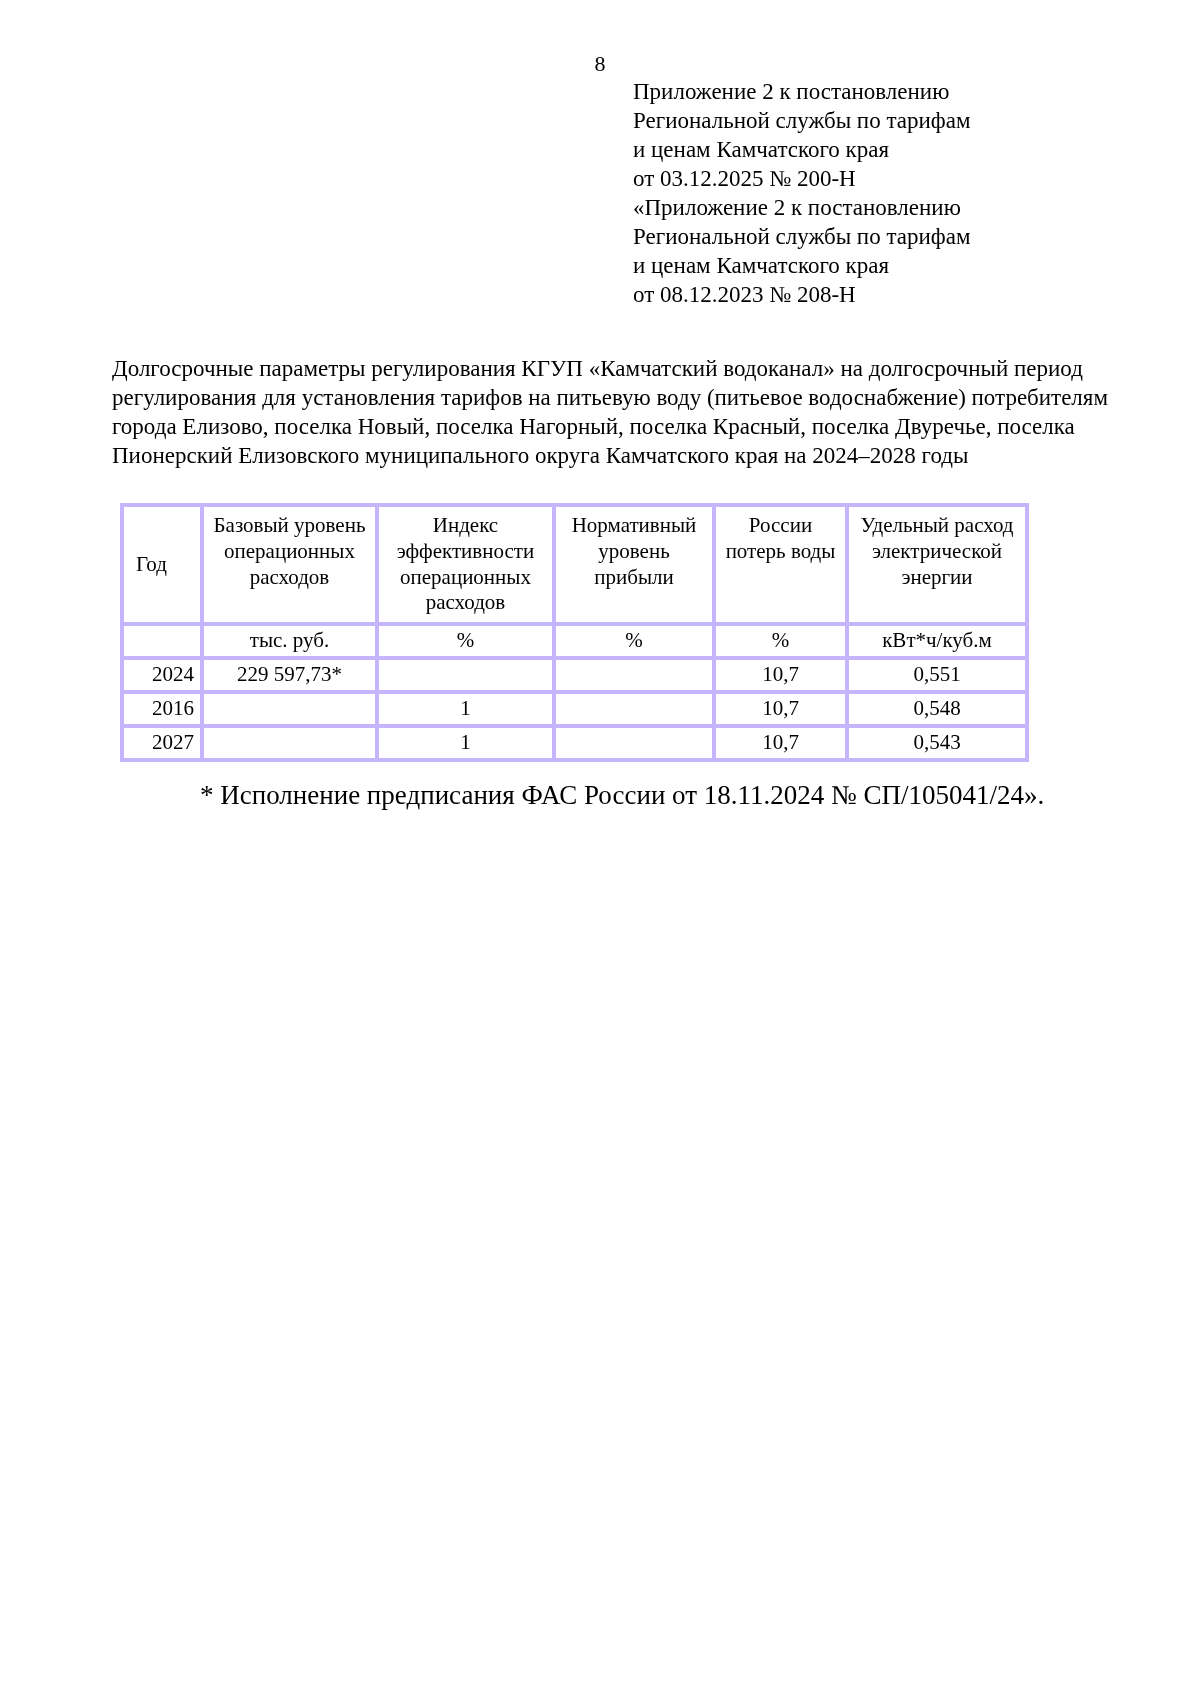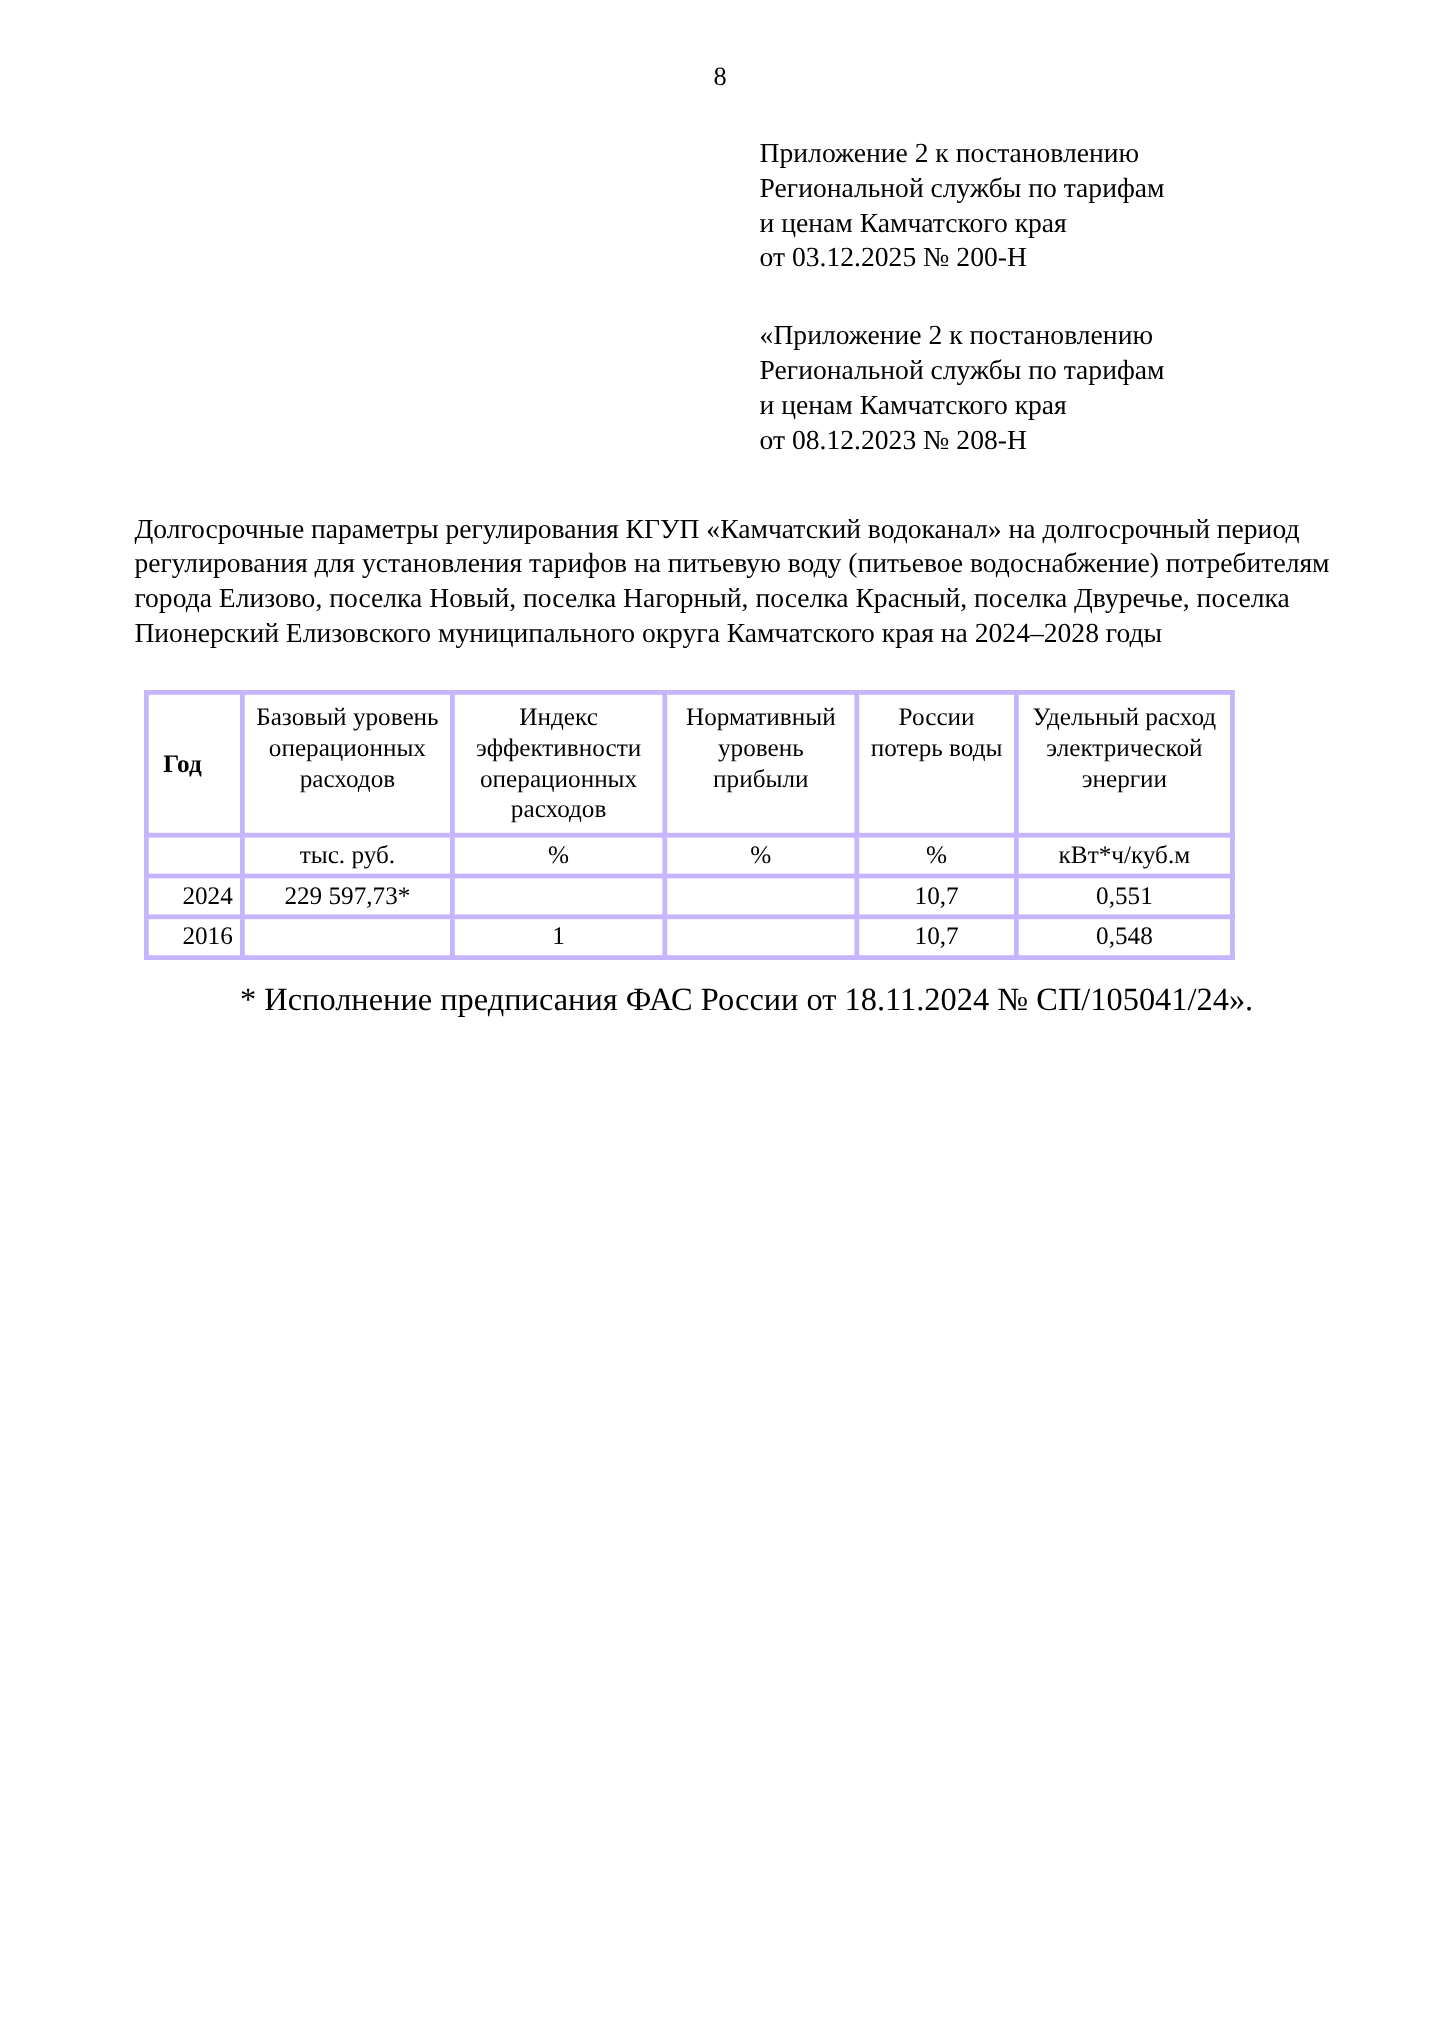--- a/index.html
+++ b/index.html
@@ -20,21 +20,20 @@
     box-sizing: border-box;
   }
   .page-number {
     padding-top: 50px;
     text-align: center;
     font-size: 22px;
   }
   .header-block {
     margin-left: 633px;
     margin-right: 60px;
-    margin-top: 36px;
     white-space: pre-line;
     text-align: left;
   }
   .doc-title {
     margin: 46px 56px 0 112px;
   }
   .table-wrap {
     margin: 32px 0 0 120px;
   }
   table.params {
@@ -54,21 +53,20 @@
     overflow: hidden;
   }
   table.params tr.header-row th {
     padding-top: 6px;
     padding-bottom: 6px;
   }
   table.params th.cell-year {
     text-align: left;
     vertical-align: middle;
     padding-left: 12px;
-    font-weight: bold;
   }
   table.params td.cell-year {
     text-align: left;
     padding-left: 28px;
   }
   table.params tr.units-row td,
   table.params tr.data-row td {
     height: 26px;
   }
   .footnote {
@@ -131,19 +129,27 @@
             <td>0,551</td>
           </tr>
           <tr class="data-row">
             <td class="cell-year">2016</td>
             <td></td>
             <td>1</td>
             <td></td>
             <td>10,7</td>
             <td>0,548</td>
           </tr>
+          <tr class="data-row">
+            <td class="cell-year">2027</td>
+            <td></td>
+            <td>1</td>
+            <td></td>
+            <td>10,7</td>
+            <td>0,543</td>
+          </tr>
         </tbody>
     </table>
   </div>
 
   <div class="footnote">* Исполнение предписания ФАС России от 18.11.2024 № СП/105041/24».</div>
 
 </div>
 
 </body></html>

